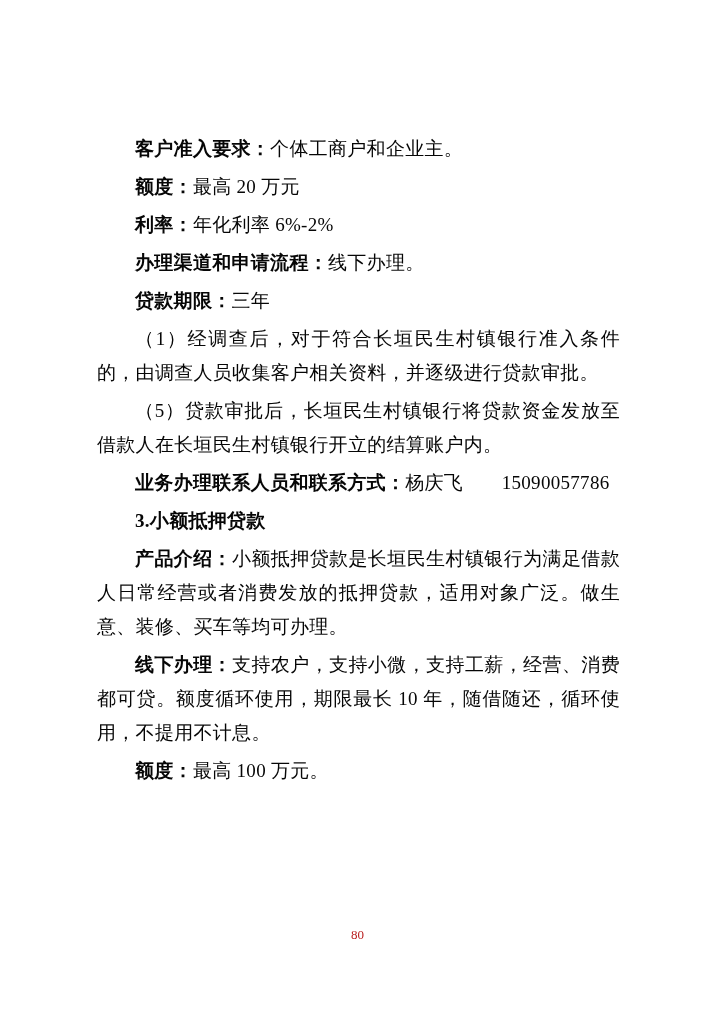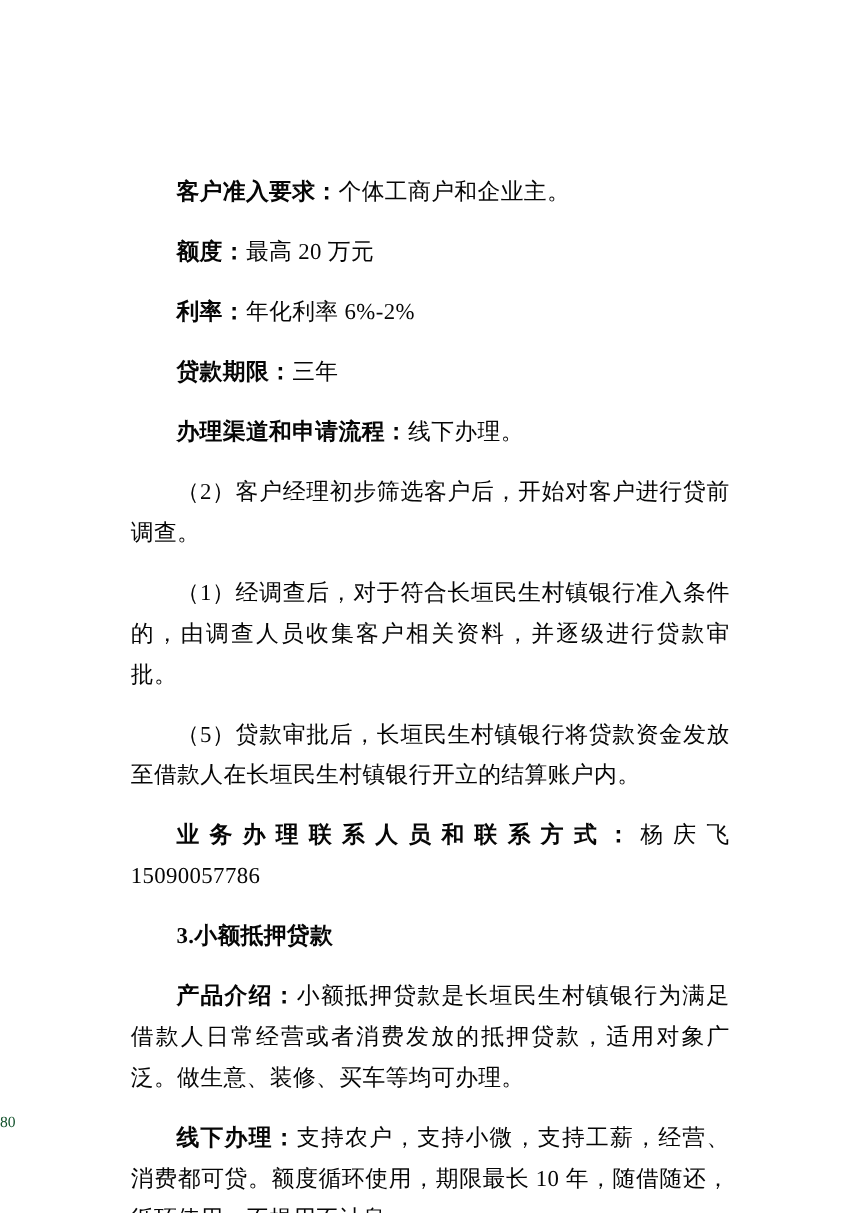--- a/index.html
+++ b/index.html
@@ -16,53 +16,52 @@
     color: #000000;
     overflow: hidden;
   }
   .doc-body {
     position: absolute;
     left: 93px;
     top: 128px;
     width: 531px;
   }
   .para {
-    margin: 16px;
+    margin: 4px;
     font-size: 19px;
     line-height: 34px;
     text-align: justify;
     text-indent: 2em;
     color: #060606;
     letter-spacing: 0.3px;
   }
   .para .bold {
     font-weight: bold;
   }
   .page-footer {
     position: absolute;
     top: 927px;
     left: 0;
     width: 100%;
-    text-align: left;
+    text-align: center;
     font-size: 13px;
-    color: #14532d;
+    color: #b91c1c;
     font-family: "Liberation Serif", "DejaVu Serif", serif;
   }
 </style>
 </head>
 <body>
 
 <div class="page">
   <div class="doc-body">
       <p class="para"><span class="bold">客户准入要求：</span><span>个体工商户和企业主。</span></p>
       <p class="para"><span class="bold">额度：</span><span>最高 20 万元</span></p>
       <p class="para"><span class="bold">利率：</span><span>年化利率 6%-2%</span></p>
+      <p class="para"><span class="bold">办理渠道和申请流程：</span><span>线下办理。</span></p>
       <p class="para"><span class="bold">贷款期限：</span><span>三年</span></p>
-      <p class="para"><span class="bold">办理渠道和申请流程：</span><span>线下办理。</span></p>
-      <p class="para"><span>（2）客户经理初步筛选客户后，开始对客户进行贷前调查。</span></p>
       <p class="para"><span>（1）经调查后，对于符合长垣民生村镇银行准入条件的，由调查人员收集客户相关资料，并逐级进行贷款审批。</span></p>
       <p class="para"><span>（5）贷款审批后，长垣民生村镇银行将贷款资金发放至借款人在长垣民生村镇银行开立的结算账户内。</span></p>
       <p class="para"><span class="bold">业务办理联系人员和联系方式：</span><span>杨庆飞　　15090057786</span></p>
       <p class="para"><span class="bold">3.小额抵押贷款</span></p>
       <p class="para"><span class="bold">产品介绍：</span><span>小额抵押贷款是长垣民生村镇银行为满足借款人日常经营或者消费发放的抵押贷款，适用对象广泛。做生意、装修、买车等均可办理。</span></p>
       <p class="para"><span class="bold">线下办理：</span><span>支持农户，支持小微，支持工薪，经营、消费都可贷。额度循环使用，期限最长 10 年，随借随还，循环使用，不提用不计息。</span></p>
       <p class="para"><span class="bold">额度：</span><span>最高 100 万元。</span></p>
     </div>
   <div class="page-footer">80</div>
 </div>

